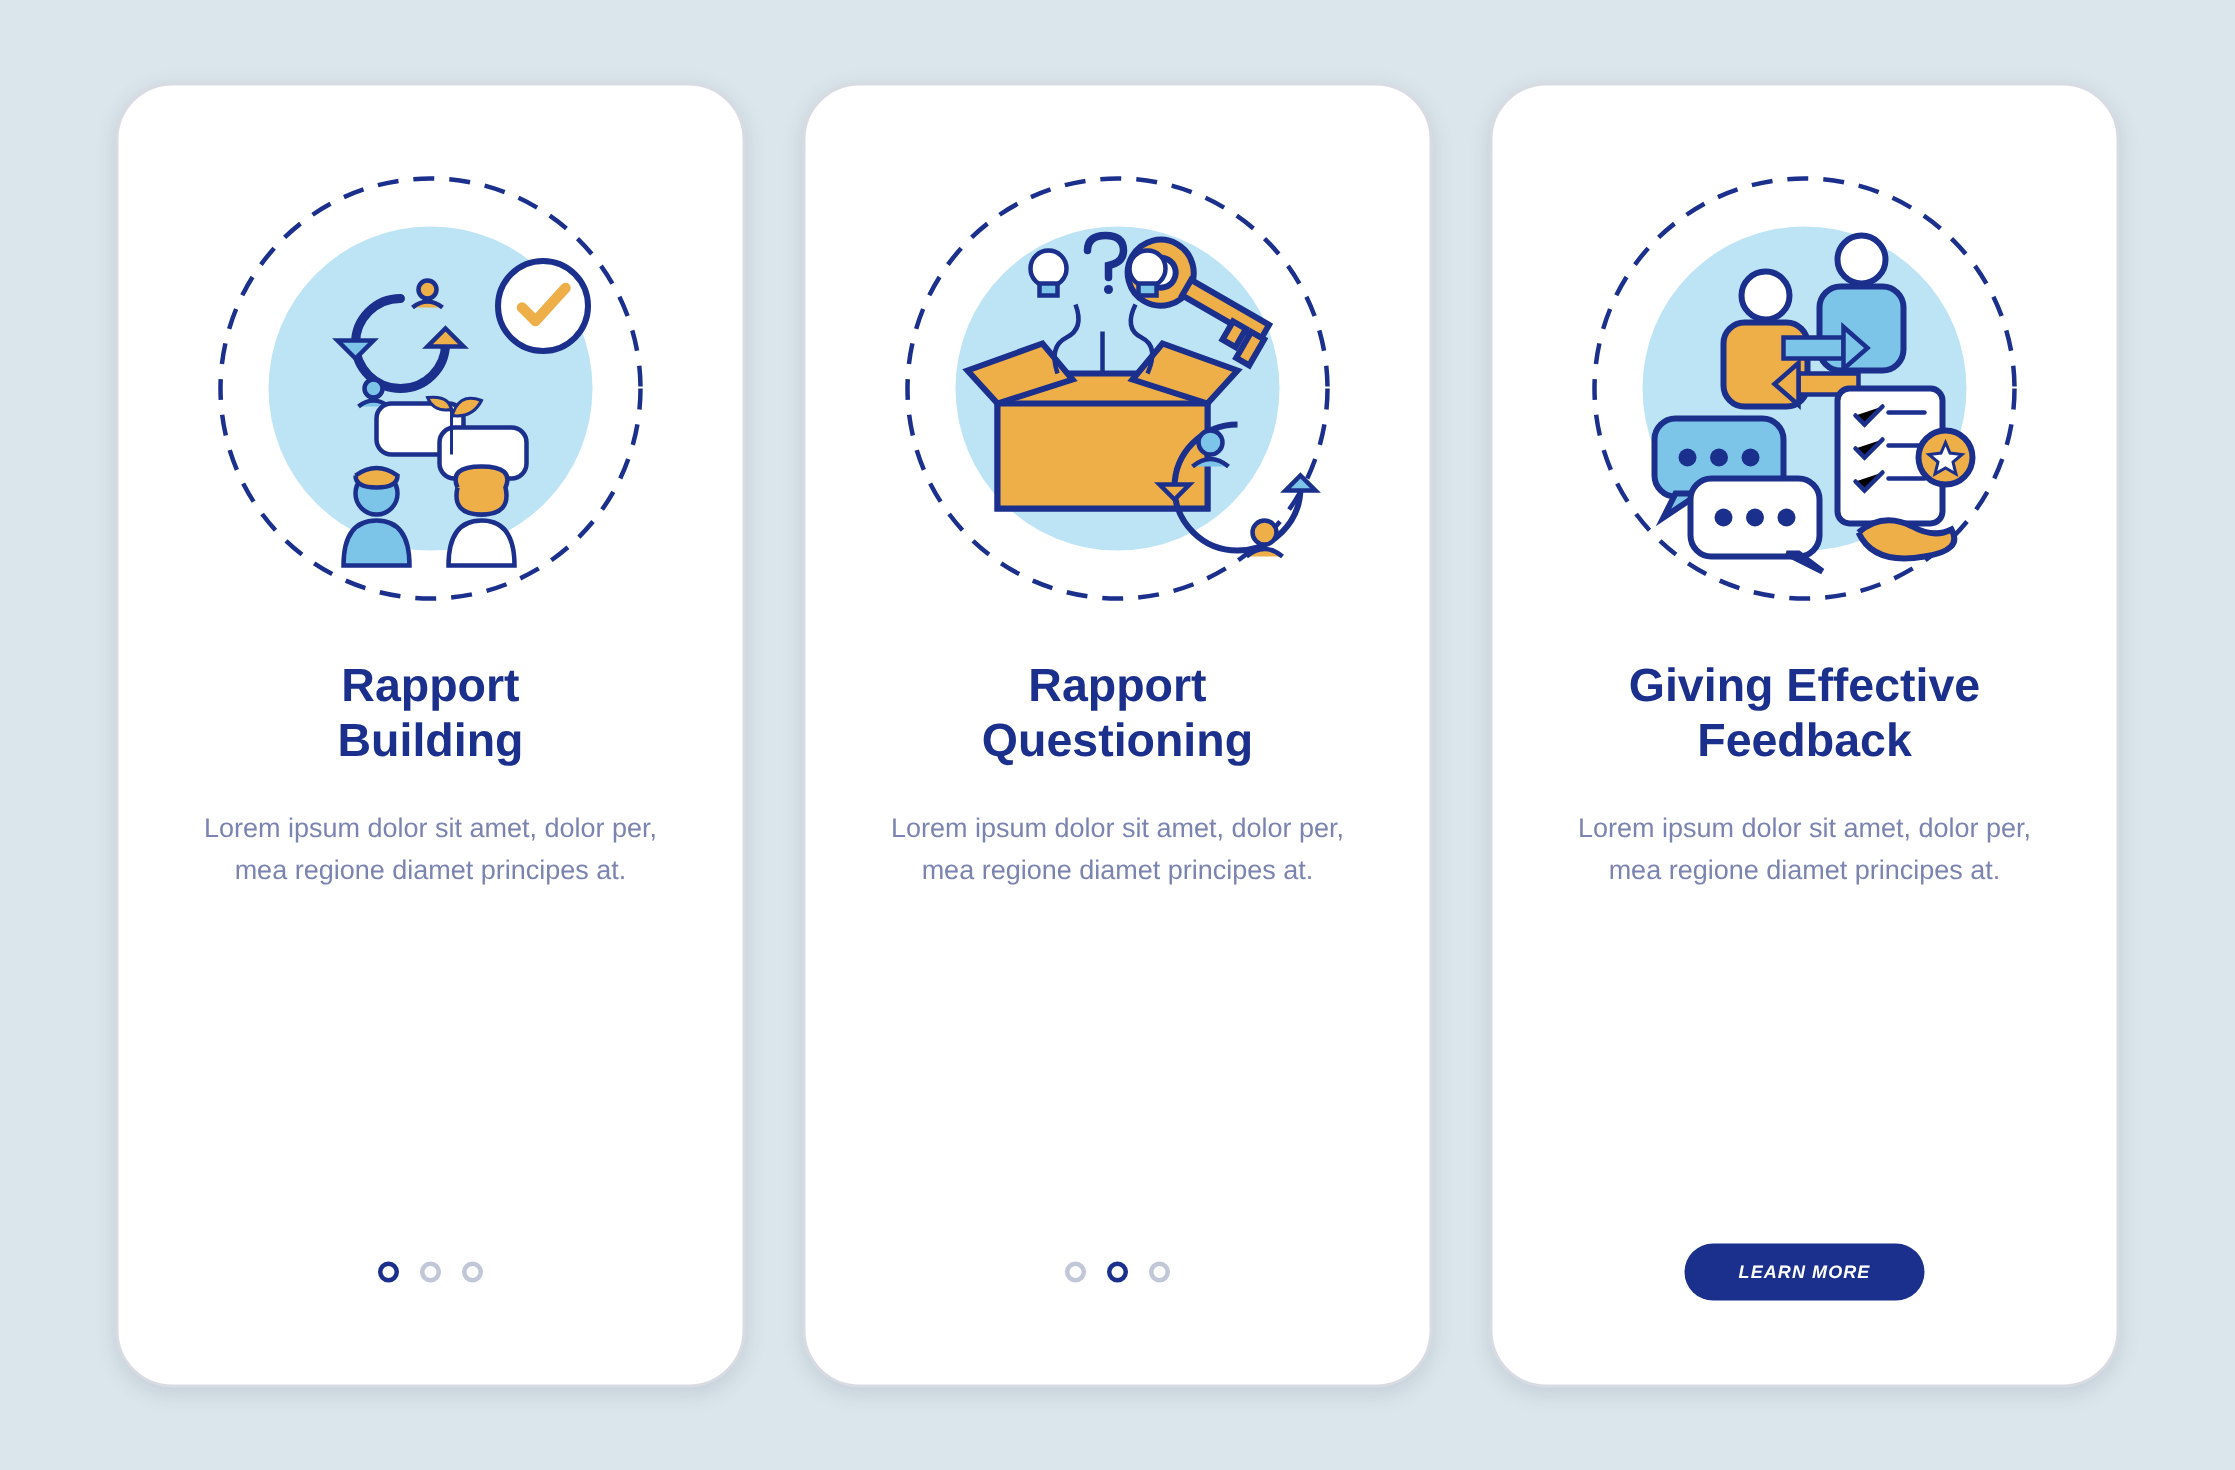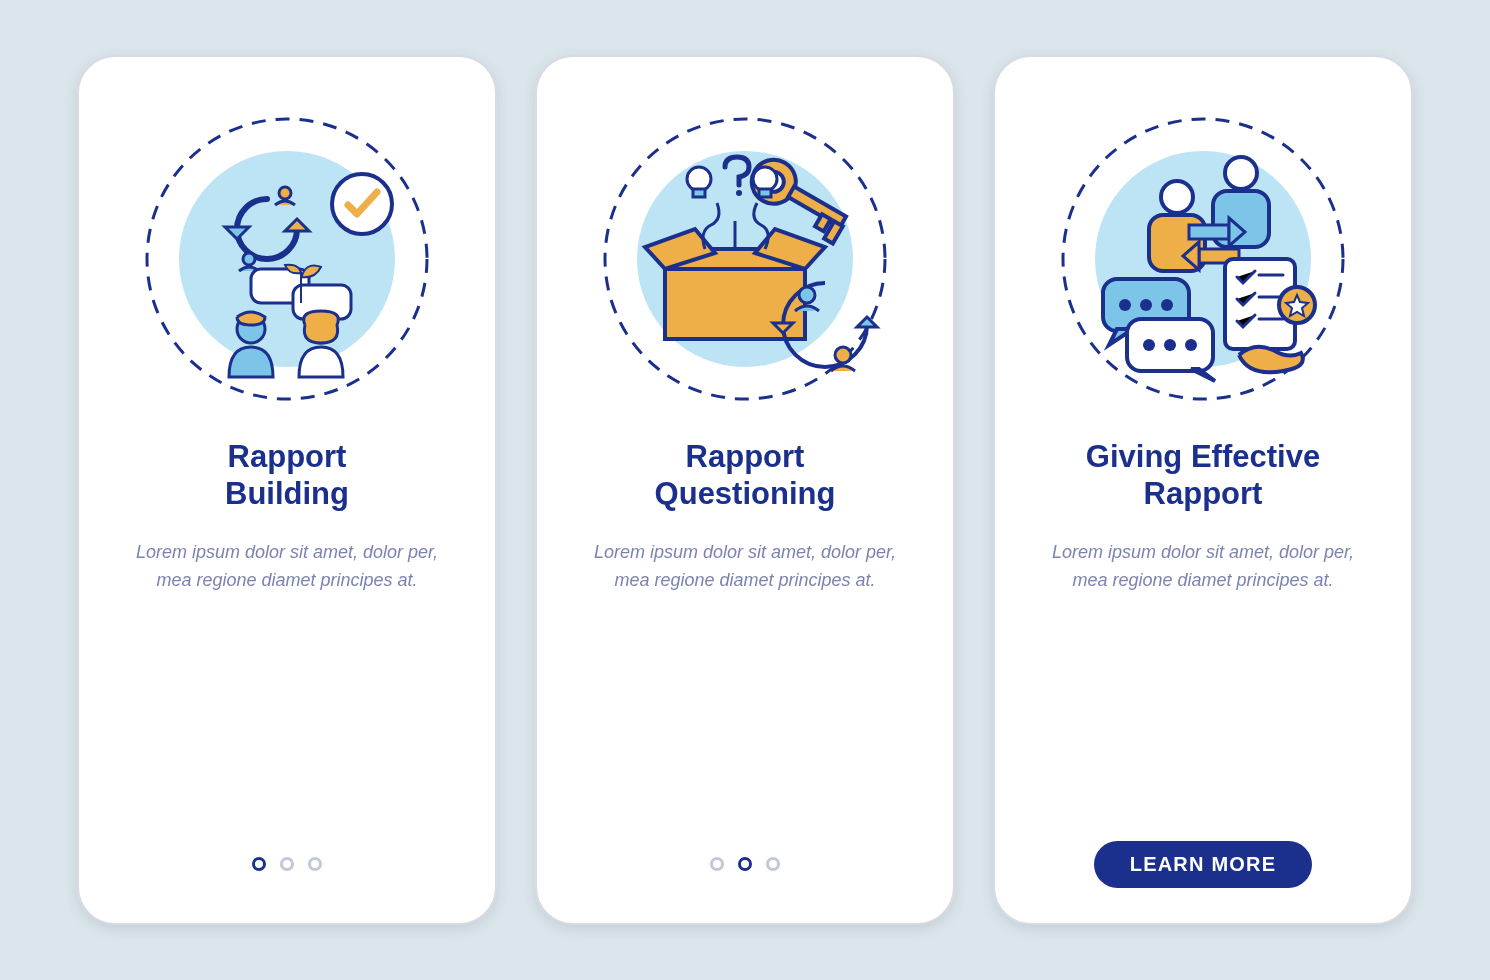--- a/index.html
+++ b/index.html
@@ -21,21 +21,21 @@
     font-family:"Segoe UI",Arial,Helvetica,sans-serif;
     display:flex;align-items:center;justify-content:center;
   }
   .row{display:flex;gap:38px;}
   .phone{
     width:420px;height:870px;
     background:var(--white);
     border:2px solid var(--border);
     border-radius:38px;
     box-shadow:0 4px 14px rgba(20,30,60,0.12);
-    padding:46px 38px 34px;
+    padding:46px 38px 50px;
     display:flex;flex-direction:column;align-items:center;
     position:relative;
   }
   .illus{
     width:300px;height:300px;flex:0 0 auto;
     display:flex;align-items:center;justify-content:center;
     position:relative;margin-top:6px;margin-bottom:28px;
   }
   .illus svg{width:100%;height:100%;display:block;}
   .title{
@@ -48,41 +48,41 @@
     display:flex;align-items:center;justify-content:center;
     white-space:pre-line; 
     margin-bottom:24px;
   }
   .body{
     color:var(--muted);
     font-size:18px;
     line-height:1.55;
     text-align:center;
     max-width:320px;
-    font-style:italic;
   }
   .footer{
     margin-top:auto;width:100%;
     display:flex;justify-content:center;align-items:center;
     height:50px;
   }
   .dots{display:flex;gap:14px;}
   .dot{
     width:14px;height:14px;border-radius:50%;
     border:3px solid var(--muted-light);
     background:transparent;
   }
   .dot.active{border-color:var(--navy);}
   .cta{
     background:var(--navy);color:var(--white);
     border:none;border-radius:999px;
     padding:12px 36px;
-    font-size:20px;font-weight:800;letter-spacing:0.06em;
+    font-size:12px;font-weight:800;letter-spacing:0.06em;
     text-transform:uppercase;
     cursor:pointer;
+    font-style:italic;
   }
 </style>
 </head>
 <body>
 
 <div class="row">
 
   <div class="phone">
     <div class="illus">
       <svg viewBox="0 0 300 300">
@@ -239,20 +239,20 @@
             <path d="M12 62 l6 6 l12 -12"></path>
               <line x1="34" y1="60" x2="58" y2="60"></line>
           </g>
           <circle cx="72" cy="46" r="18" fill="#eeae48" stroke="#1b2f8c" stroke-width="4"></circle>
           <path d="M72 36 l3 7 l8 1 l-6 5 l2 8 l-7 -4 l-7 4 l2 -8 l-6 -5 l8 -1 z" fill="#ffffff" stroke="#1b2f8c" stroke-width="2"></path>
           <path d="M14 96 q16 -14 36 -4 q14 8 26 2 q8 14 -18 18 q-34 6 -44 -16" fill="#eeae48" stroke="#1b2f8c" stroke-width="4"></path>
         </g>
       </svg>
     </div>
     <h2 class="title">Giving Effective
-Rapport</h2>
+Feedback</h2>
     <p class="body">Lorem ipsum dolor sit amet, dolor per, mea regione diamet principes at.</p>
     <div class="footer">
       <button class="cta">LEARN MORE</button>
     </div>
   </div>
 
 </div>
 
 </body></html>

